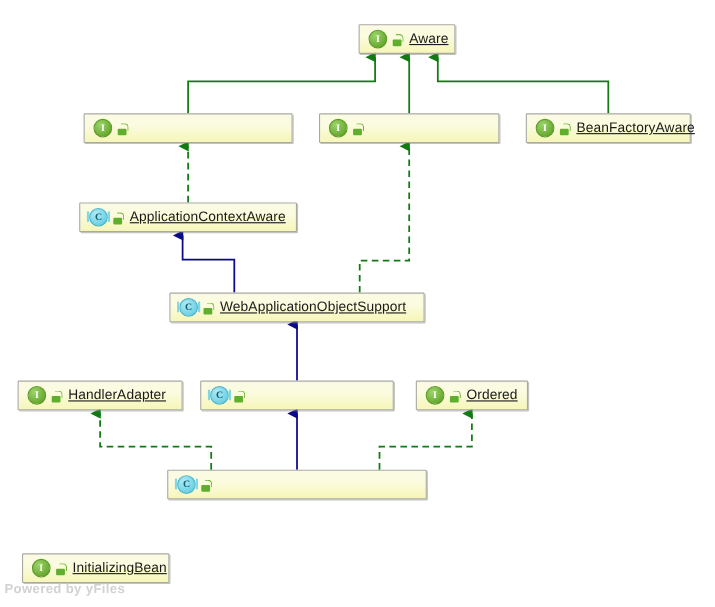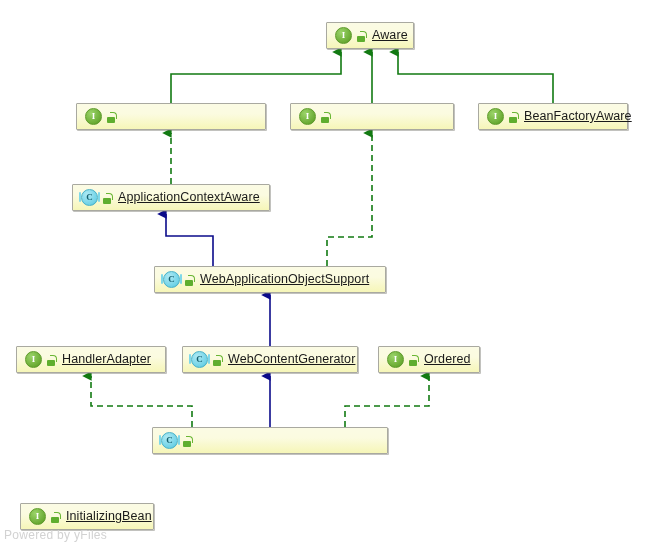--- a/index.html
+++ b/index.html
@@ -109,20 +109,21 @@
     text-decoration: underline;
   }
   .watermark {
     position: absolute;
     left: 4px;
     top: 528px;
     font-size: 12px;
     color: #d2d2d2;
     letter-spacing: 0.3px;
     user-select: none;
+    font-weight: bold;
   }
 </style>
 </head>
 <body>
 
 <div id="canvas">
 
   <svg id="edge-layer" viewBox="0 0 650 552" width="650" height="552">
     <defs>
       <marker id="arrow-green" markerWidth="11" markerHeight="11" refX="5.5" refY="9.4" orient="auto" markerUnits="userSpaceOnUse">
@@ -208,21 +209,20 @@
           <span class="body"></span>
         </span>
         <span class="node-label">HandlerAdapter</span>
       </div>
       <div class="node" style="left: 182px; top: 346px; width: 176px;">
         <span class="node-type-icon cls">C</span>
         <span class="lock-icon">
           <span class="shackle"></span>
           <span class="body"></span>
         </span>
-        <span class="node-label">WebContentGenerator</span>
       </div>
       <div class="node" style="left: 378px; top: 346px; width: 102px;">
         <span class="node-type-icon iface">I</span>
         <span class="lock-icon">
           <span class="shackle"></span>
           <span class="body"></span>
         </span>
         <span class="node-label">Ordered</span>
       </div>
       <div class="node" style="left: 152px; top: 427px; width: 236px;">

